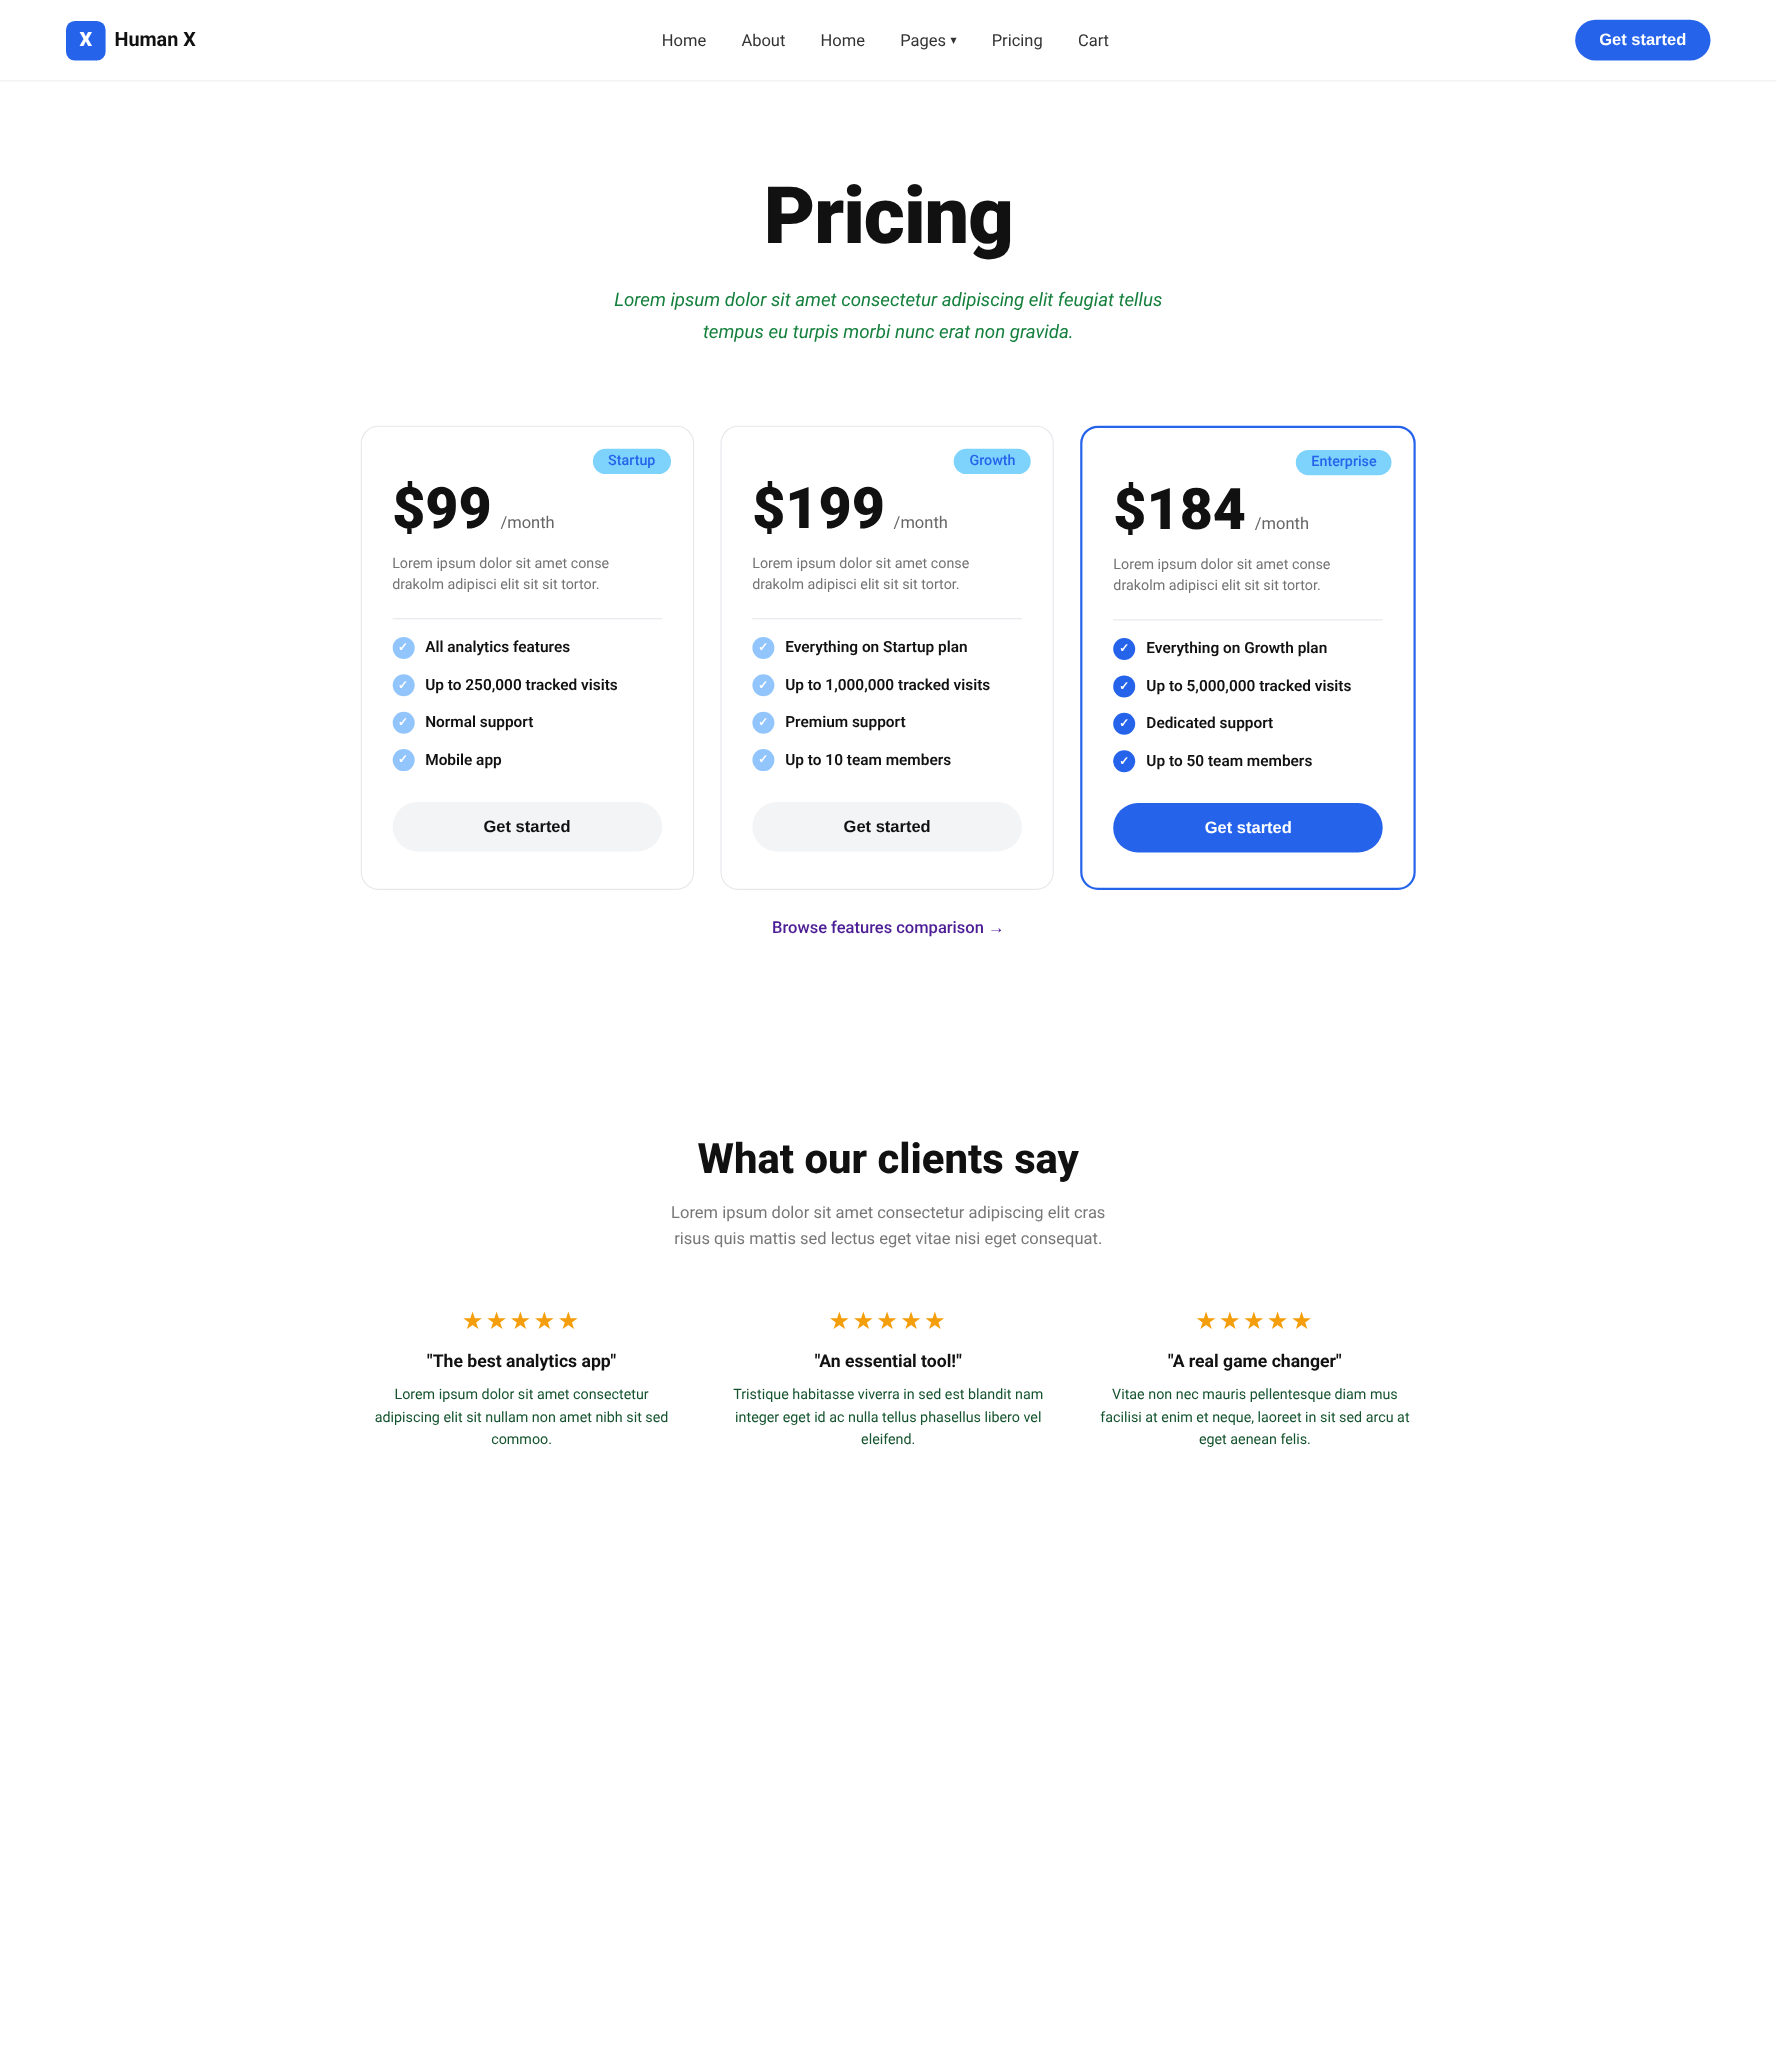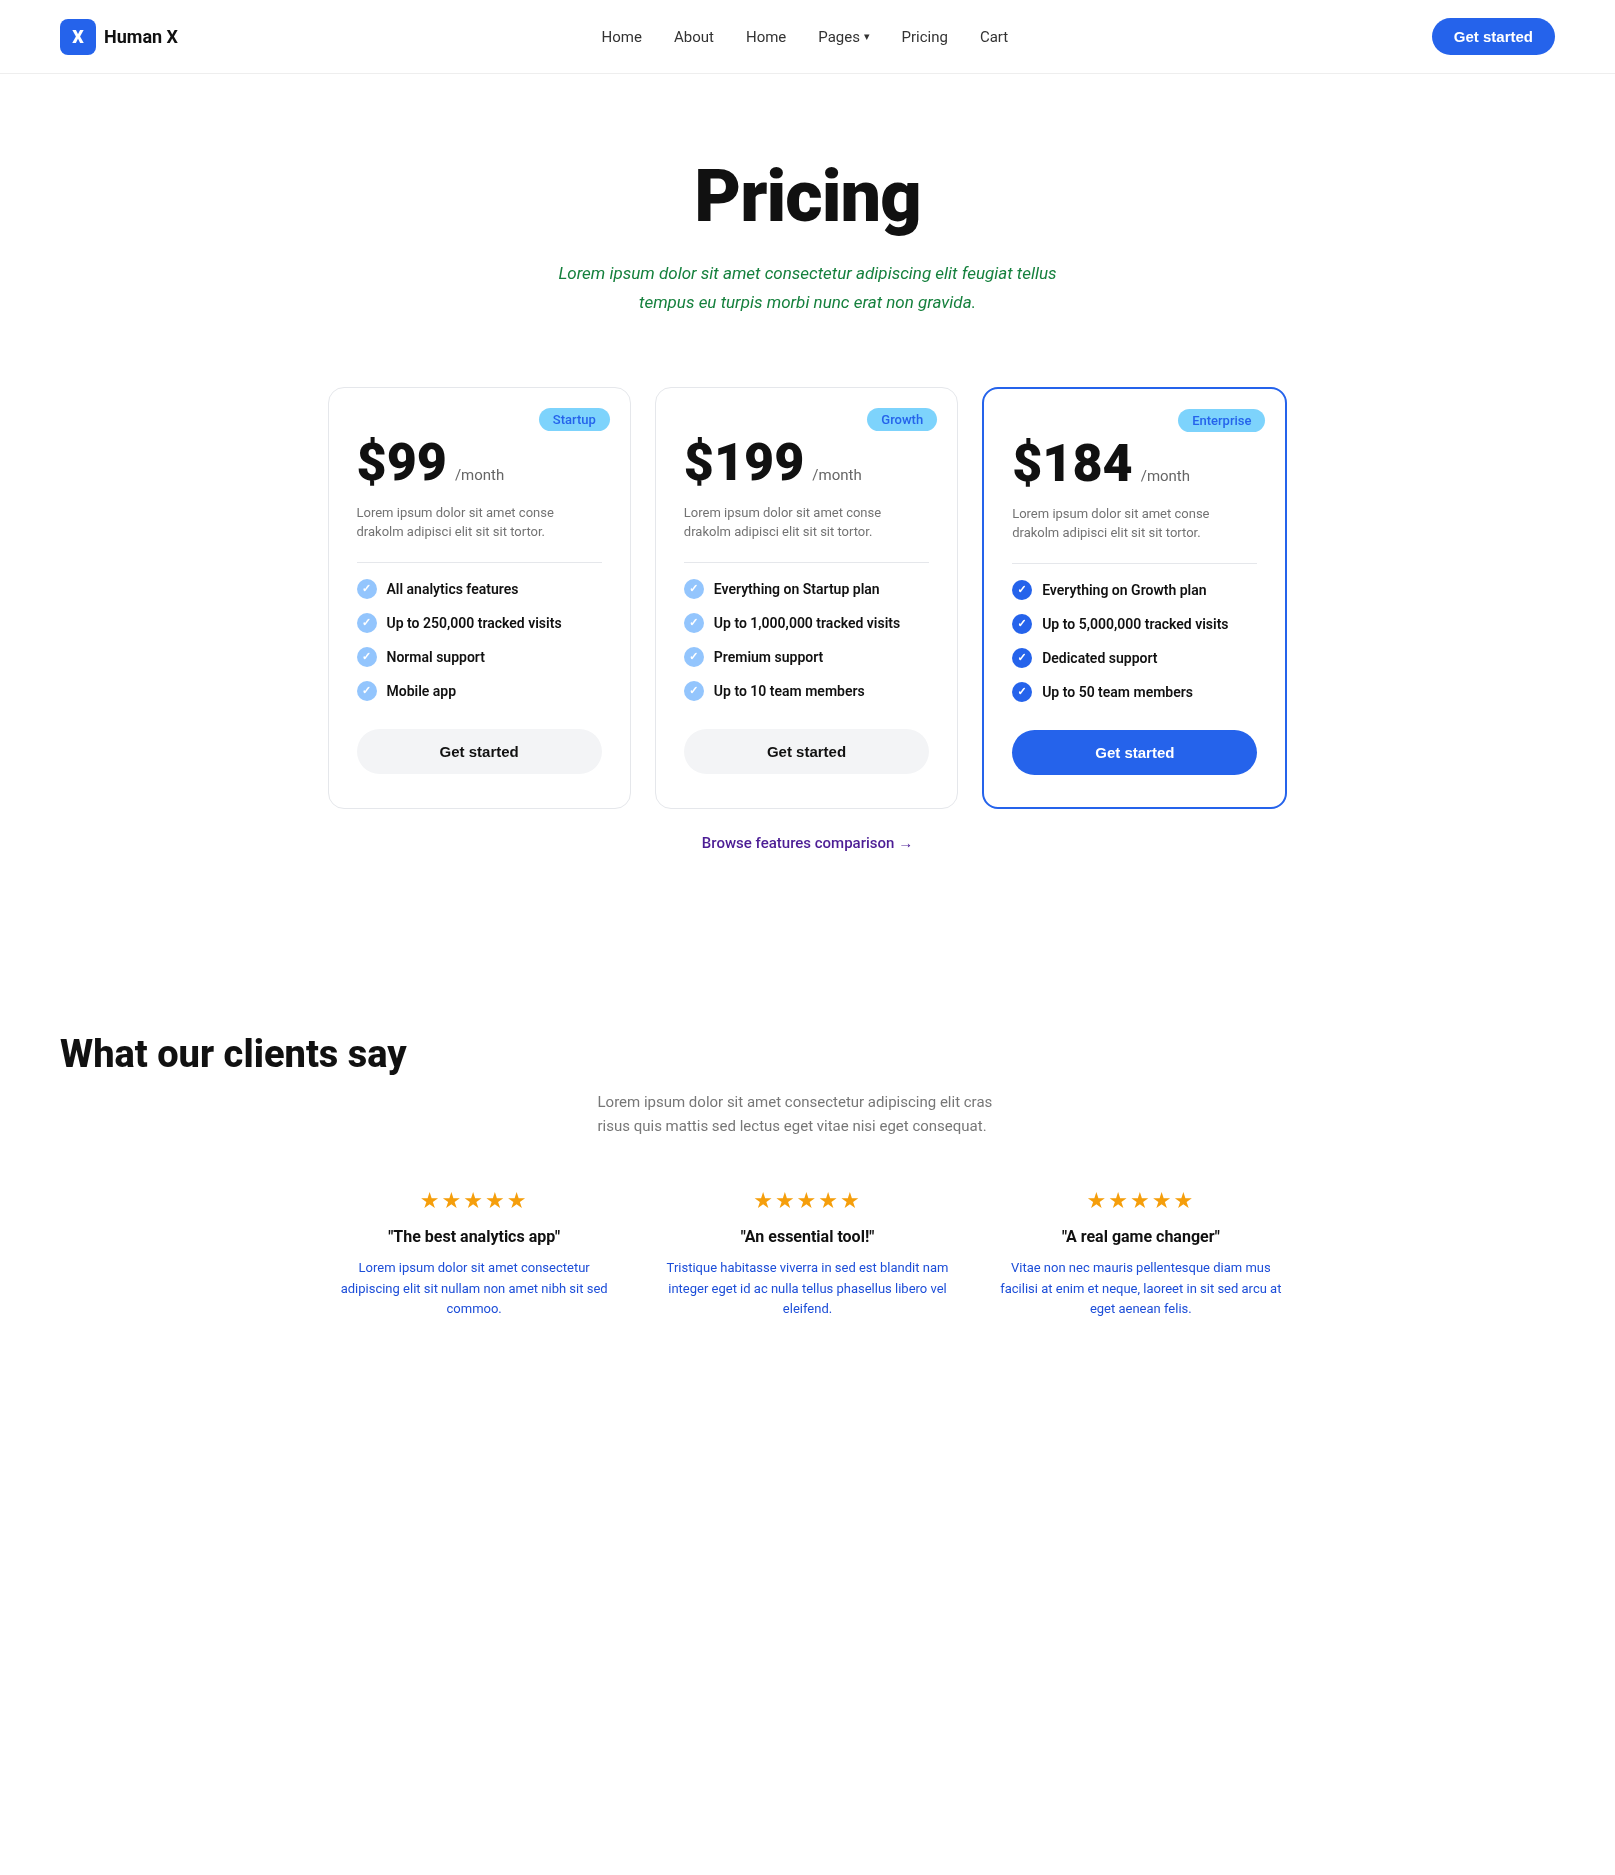--- a/index.html
+++ b/index.html
@@ -66,28 +66,28 @@
     }
     .card-btn.default { background: #f3f4f6; color: #111; }
     .card-btn.primary { background: #2563eb; color: #fff; }
 
     
     .browse-link { text-align: center; margin: 24px 0 60px; }
     .browse-link a { color: #4c1d95; font-size: 15px; text-decoration: none; font-weight: 500; text-align: center; }
 
     
     .testimonials-section { padding: 60px 60px 80px; background: #fff; }
-    .testimonials-header { margin-bottom: 50px; }
+    .testimonials-header { text-align: center; margin-bottom: 50px; }
     .testimonials-header h2 { font-size: 38px; font-weight: 800; margin-bottom: 14px; }
     .testimonials-header p { font-size: 15px; color: #777; max-width: 420px; margin: 0 auto; line-height: 1.6; }
     .testimonials-grid { display: flex; gap: 40px; justify-content: center; max-width: 960px; margin: 0 auto; }
     .testimonial { flex: 1; text-align: center; }
     .stars { color: #f59e0b; font-size: 22px; letter-spacing: 2px; margin-bottom: 14px; }
     .testimonial-title { font-size: 16px; font-weight: 700; margin-bottom: 12px; }
-    .testimonial-text { font-size: 13px; color: #1d4ed8; line-height: 1.6; }
+    .testimonial-text { font-size: 13px; color: #14532d; line-height: 1.6; }
   </style>
 </head>
 <body>
 
 <nav>
   <div class="nav-logo">
     <div class="logo-icon">
       <span>X</span>
     </div>
     <span>Human X</span>

